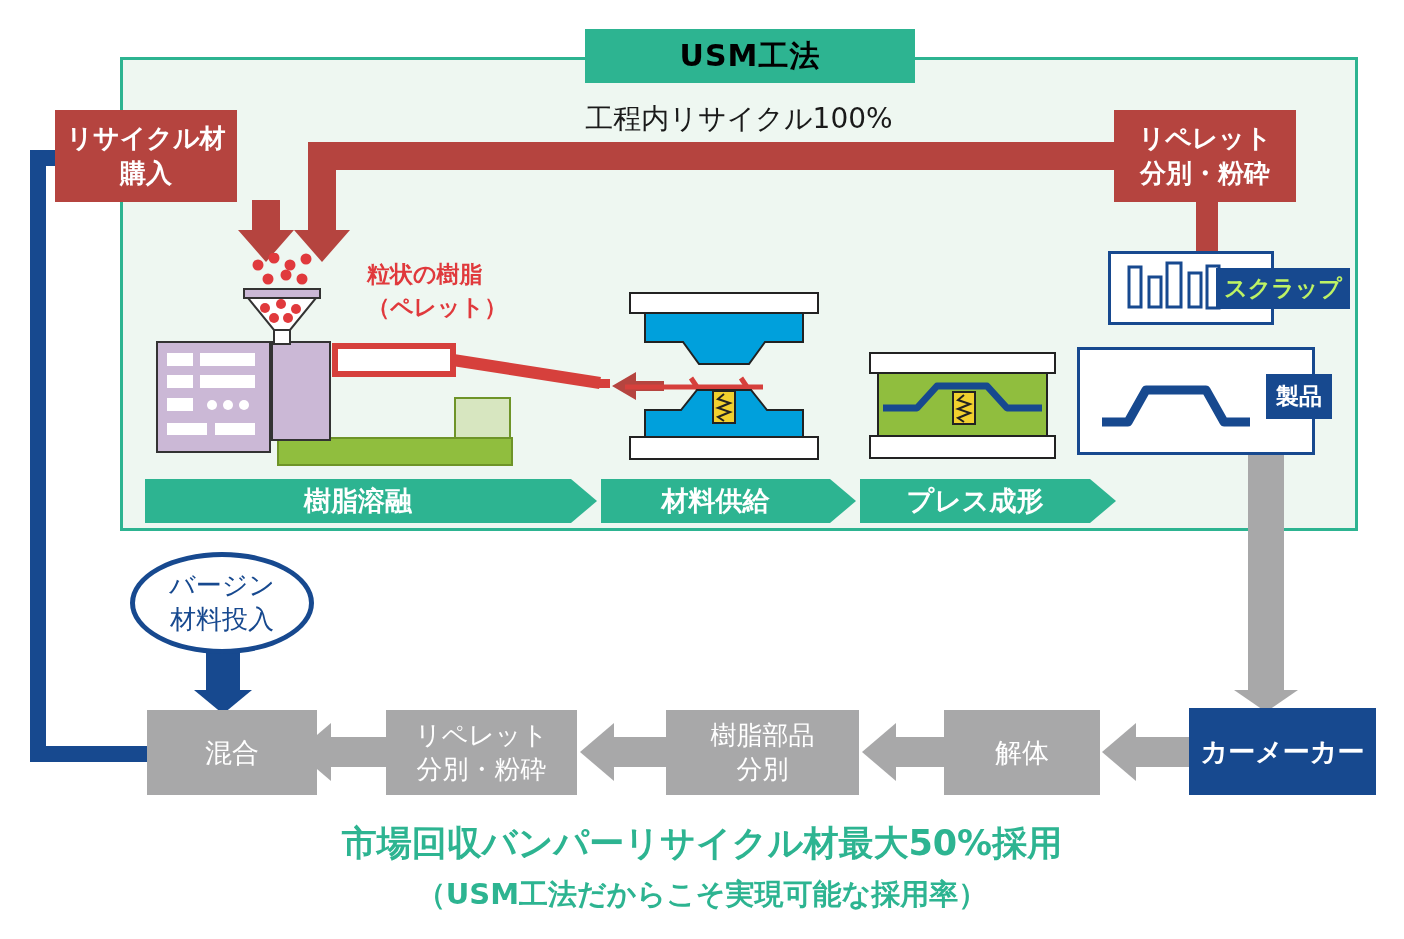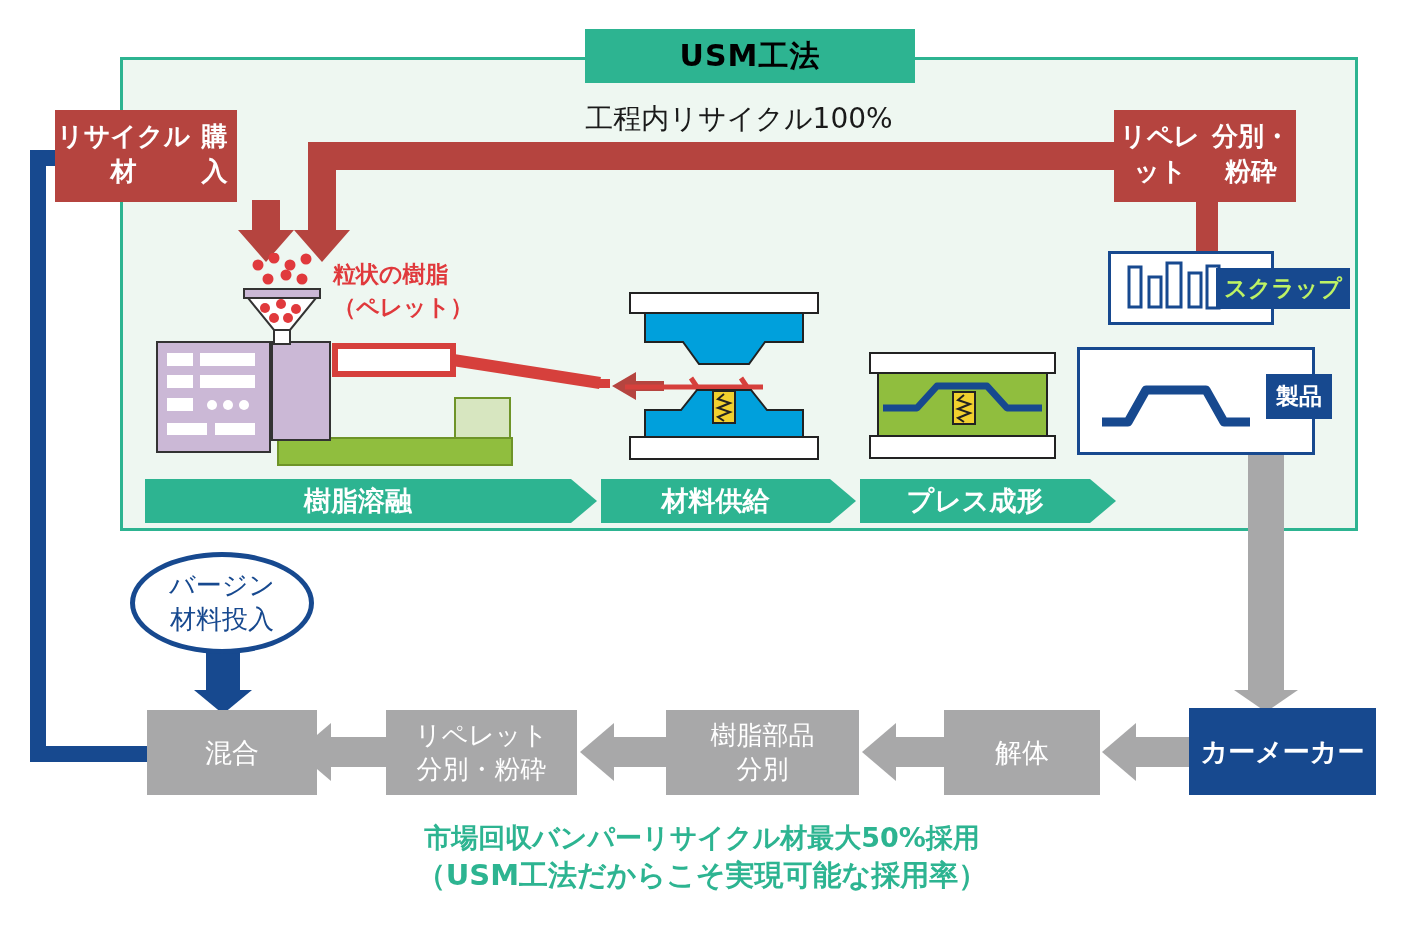--- a/index.html
+++ b/index.html
@@ -30,32 +30,32 @@
     color:#000000;font-size:30px;font-weight:bold;display:flex;align-items:center;justify-content:center;
     z-index:5;letter-spacing:1px;
   }
   .subtitle{
     position:absolute;left:439px;top:100px;width:600px;text-align:center;
     font-size:28px;font-weight:normal;color:var(--text-dark);z-index:3;
   }
 
   .red-box{
     position:absolute;background:var(--red);color:#fff;font-weight:bold;font-size:26px;
-    display:flex;flex-direction:row;align-items:center;justify-content:center;
-    text-align:center;line-height:1.35;z-index:3;font-family:Liberation Mono, monospace;
+    display:flex;flex-direction:column;align-items:center;justify-content:center;
+    text-align:center;line-height:1.35;z-index:3;
   }
   .red-box .line{display:block;}
   .purchase{left:55px;top:110px;width:182px;height:92px;}
   .repellet-top{left:1114px;top:110px;width:182px;height:92px;}
 
   .pellet-note{
     position:absolute;left:333px;top:258px;z-index:3;color:var(--bright-red);
     font-size:23px;font-weight:bold;line-height:1.45;
   }
-  .pellet-note span{display:block;}
+  .pellet-note span{display:block;margin-left:34px;}
 
   .scrap-box{
     position:absolute;left:1108px;top:251px;width:166px;height:74px;background:#fff;
     border:3px solid var(--blue);box-sizing:border-box;z-index:3;
   }
   .scrap-label{
     position:absolute;left:1216px;top:268px;width:134px;height:41px;background:var(--blue);
     color:#bef264;font-size:23px;font-weight:bold;display:flex;align-items:center;justify-content:center;z-index:6;
   }
   .product-box{
@@ -98,21 +98,21 @@
   .flow-box .line{display:block;}
   .flow-box .line:empty{display:none;}
   .f1{left:147px;width:170px;}
   .f2{left:386px;width:191px;font-size:26px;}
   .f3{left:666px;width:193px;font-size:26px;}
   .f4{left:944px;width:156px;}
   .f5{left:1189px;top:708px;width:187px;height:87px;background:var(--blue);font-weight:bold;}
 
   .footer{position:absolute;left:0;top:820px;width:1404px;text-align:center;color:var(--teal);
     font-weight:bold;z-index:3;}
-  .footer .fl1{font-size:27px;}
+  .footer .fl1{font-size:35px;margin-bottom:8px;}
   .footer .fl2{font-size:29px;}
 </style>
 </head>
 <body>
 
 <div class="canvas">
 
   <div class="process-box"></div>
 
   <svg class="overlay" width="1404" height="939" viewBox="0 0 1404 939">

